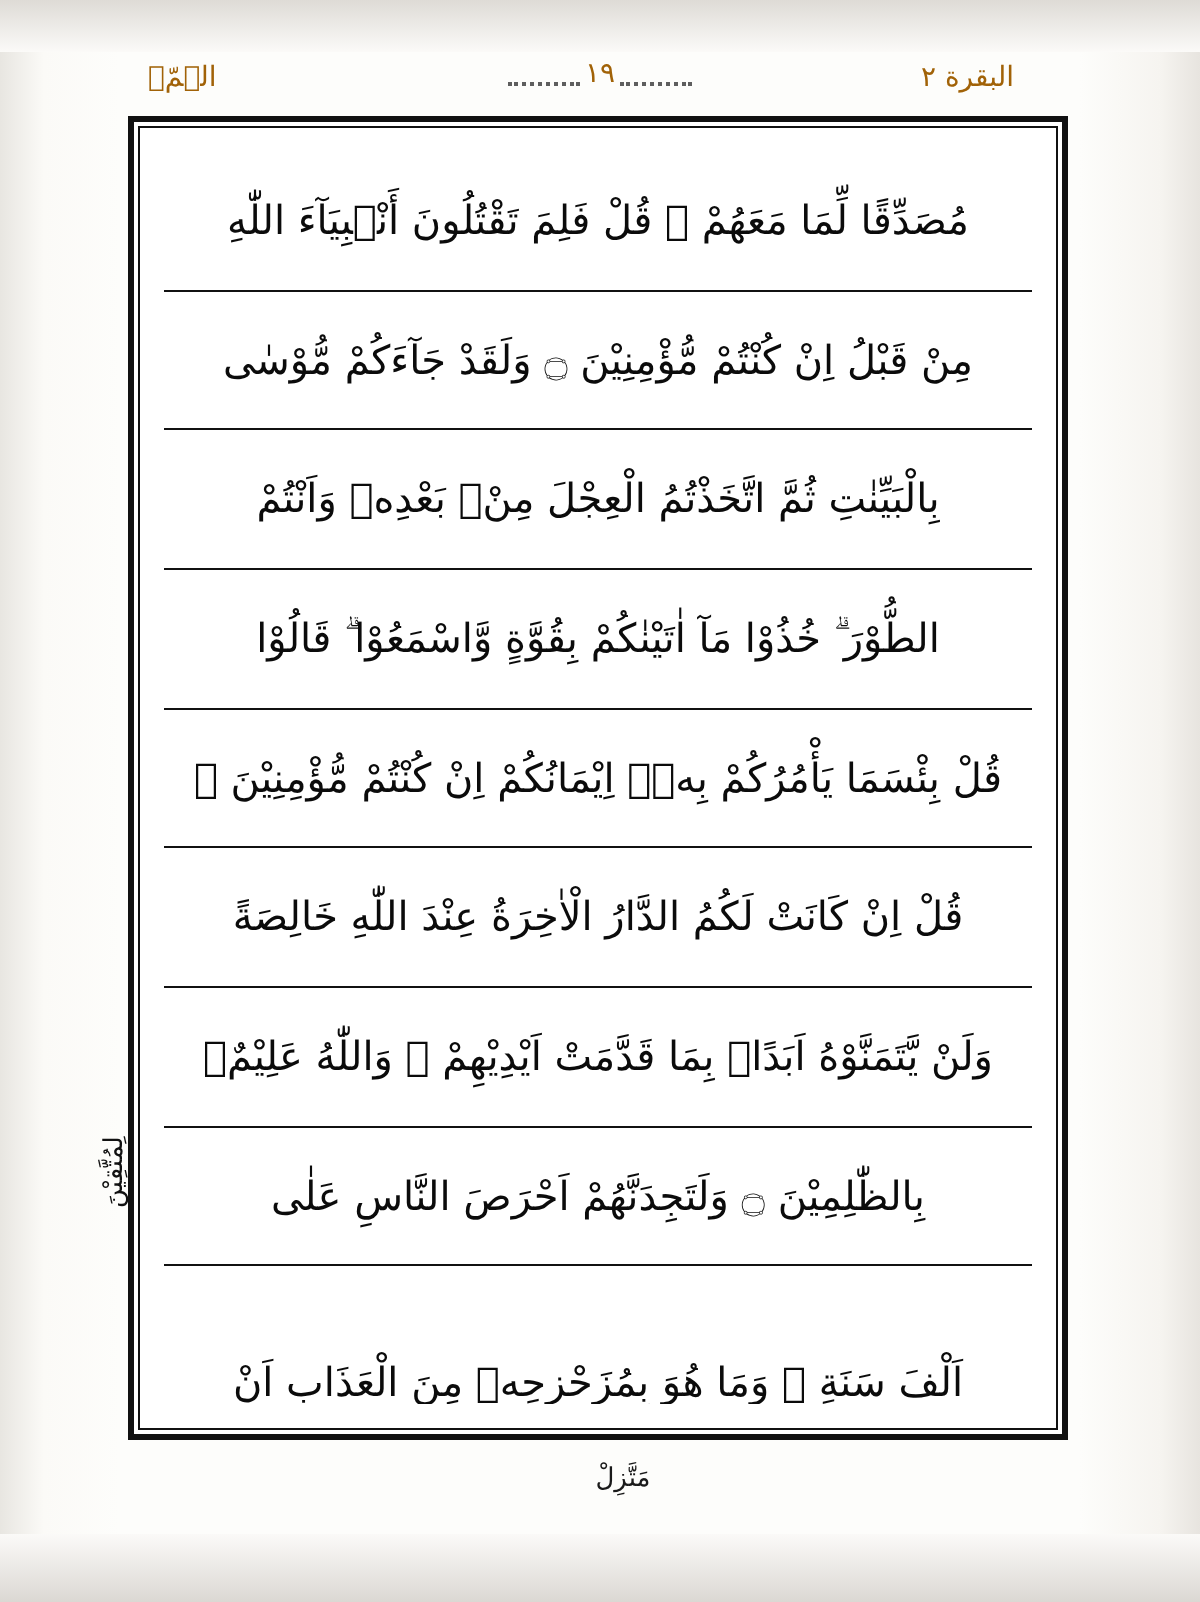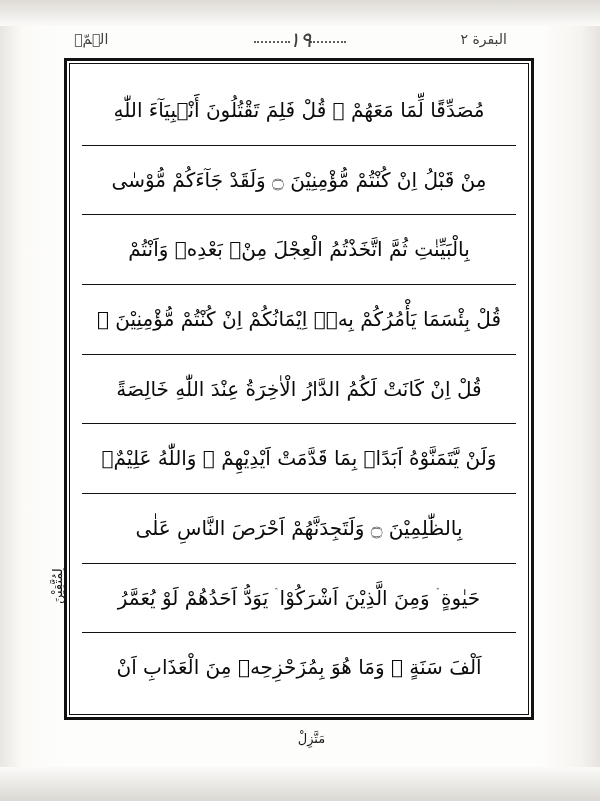--- a/index.html
+++ b/index.html
@@ -47,26 +47,26 @@
     top: 30px;
     left: 70px;
     width: 460px;
     height: 22px;
     direction: rtl;
   }
   .head-item {
     position: absolute;
     font-family: "DejaVu Sans", sans-serif;
     font-size: 13px;
-    color: #404040;
+    color: #a16207;
     white-space: nowrap;
     line-height: 1;
   }
   .head-surah { right: 23px; top: 2px; font-size: 14px; }
-  .head-page  { left: 50%; transform: translateX(-50%); top: 0px; font-size: 21px; font-style: italic; }
+  .head-page  { left: 50%; transform: translateX(-50%); top: 0px; font-size: 14px; }
   .head-juz   { left: 4px; top: 2px; font-size: 14px; }
 
   
   .head-dash {
     position: absolute;
     top: 11px;
     height: 0;
     border-top: 2px dotted #2a2a2a;
     width: 36px;
     opacity: .75;
@@ -97,21 +97,21 @@
 
   .line {
     flex: 1 1 0;
     position: relative;
     border-bottom: 1px solid #111;
     display: flex;
     align-items: center;
     justify-content: center;
     overflow: hidden;
   }
-  .line:last-child { border-bottom: none; }
+  .line:last-child { border-bottom: none; align-items: flex-end; }
 
   .ayah-text {
     direction: rtl;
     unicode-bidi: bidi-override;
     font-family: "DejaVu Sans", sans-serif;
     font-size: 20px;
     line-height: 1.05;
     color: #0b0b0b;
     text-align: center;
     width: 96%;
@@ -178,33 +178,33 @@
       <div class="line">
           <div class="ayah-text">مُصَدِّقًا لِّمَا مَعَهُمْ ۗ قُلْ فَلِمَ تَقْتُلُونَ أَنْۢبِيَآءَ اللّٰهِ</div>
         </div>
       <div class="line">
           <div class="ayah-text">مِنْ قَبْلُ اِنْ كُنْتُمْ مُّؤْمِنِيْنَ ۝ وَلَقَدْ جَآءَكُمْ مُّوْسٰى</div>
         </div>
       <div class="line">
           <div class="ayah-text">بِالْبَيِّنٰتِ ثُمَّ اتَّخَذْتُمُ الْعِجْلَ مِنْۢ بَعْدِهٖ وَاَنْتُمْ</div>
         </div>
       <div class="line">
+          <div class="ayah-text">الطُّوْرَ ۗ خُذُوْا مَآ اٰتَيْنٰكُمْ بِقُوَّةٍ وَّاسْمَعُوْا ۗ قَالُوْا</div>
+        </div>
+      <div class="line">
           <div class="ayah-text">قُلْ بِئْسَمَا يَأْمُرُكُمْ بِهٖۤ اِيْمَانُكُمْ اِنْ كُنْتُمْ مُّؤْمِنِيْنَ ۝</div>
         </div>
       <div class="line">
           <div class="ayah-text">قُلْ اِنْ كَانَتْ لَكُمُ الدَّارُ الْاٰخِرَةُ عِنْدَ اللّٰهِ خَالِصَةً</div>
         </div>
       <div class="line">
           <div class="ayah-text">وَلَنْ يَّتَمَنَّوْهُ اَبَدًاۢ بِمَا قَدَّمَتْ اَيْدِيْهِمْ ۗ وَاللّٰهُ عَلِيْمٌۢ</div>
         </div>
       <div class="line">
           <div class="ayah-text">بِالظّٰلِمِيْنَ ۝ وَلَتَجِدَنَّهُمْ اَحْرَصَ النَّاسِ عَلٰى</div>
-        </div>
-      <div class="line">
-          <div class="ayah-text">حَيٰوةٍ ۛ وَمِنَ الَّذِيْنَ اَشْرَكُوْا ۛ يَوَدُّ اَحَدُهُمْ لَوْ يُعَمَّرُ</div>
         </div>
       <div class="line">
           <div class="ayah-text">اَلْفَ سَنَةٍ ۚ وَمَا هُوَ بِمُزَحْزِحِهٖ مِنَ الْعَذَابِ اَنْ</div>
         </div>
     </div>
   </div>
 
   <div class="side-note">
     <span>لِمُتَّقِيْنَ</span>
   </div>

